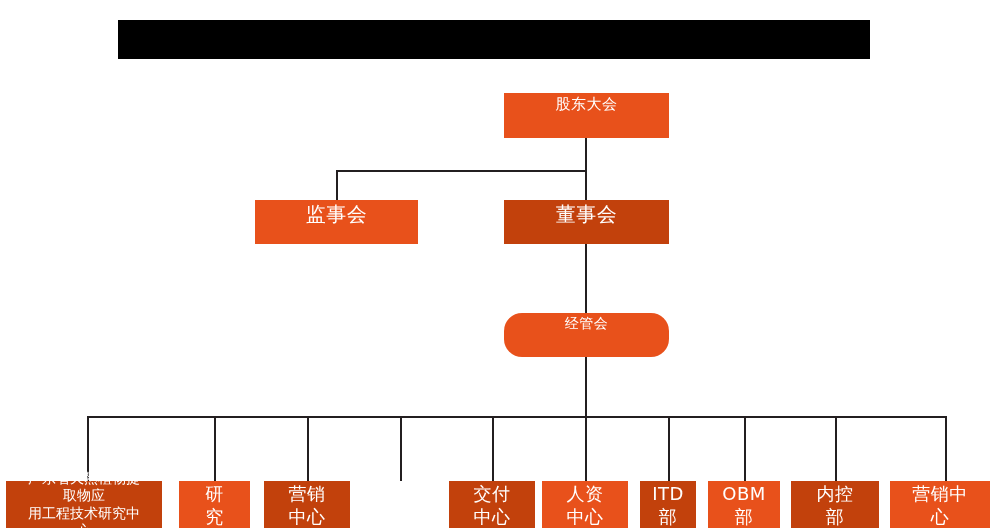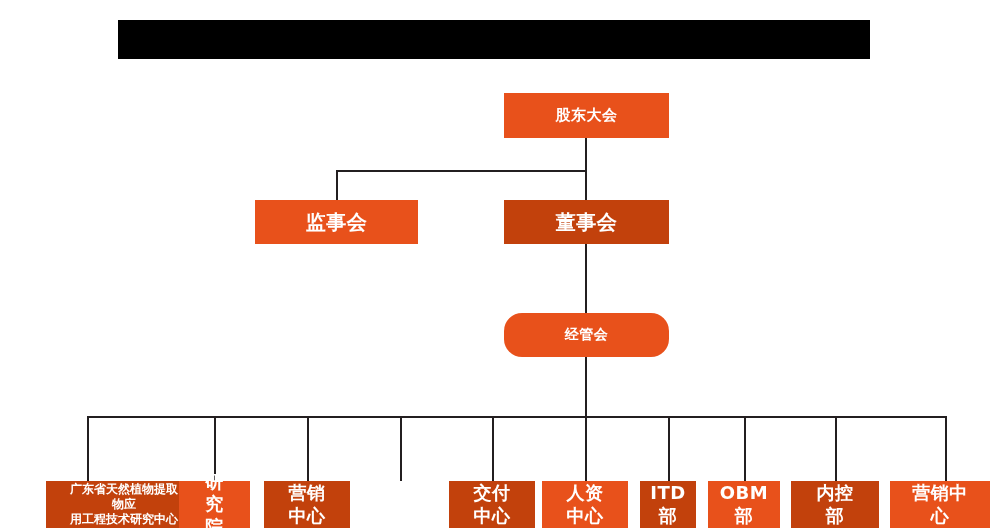--- a/index.html
+++ b/index.html
@@ -22,37 +22,36 @@
     left: 118px;
     top: 20px;
     width: 752px;
     height: 39px;
     background: #000000;
   }
   .node {
     position: absolute;
     box-sizing: border-box;
     display: flex;
-    align-items: center;
     justify-content: center;
     text-align: center;
     color: #ffffff;
-    font-weight: bold;
+    font-weight: normal;
     line-height: 1.25;
     letter-spacing: 0.5px;
     padding: 2px 20px;
   }
   .node.primary   { background: #E8511B; }
   .node.secondary { background: #c2410c; }
 
   .node-l1 { font-size: 15px; }
   .node-l2 { font-size: 20px; }
   .node-l3 { font-size: 14px; border-radius: 18px; }
   .node-l4 { font-size: 18px; }
-  .node-l4.small { font-size: 12px; letter-spacing: 0px; margin-left: 40px; }
+  .node-l4.small { font-size: 14px; letter-spacing: 0px; }
 
   .connector {
     position: absolute;
     background: #231f20;
   }
   .connector.v { width: 2px; }
   .connector.h { height: 2px; }
 </style>
 </head>
 <body>

